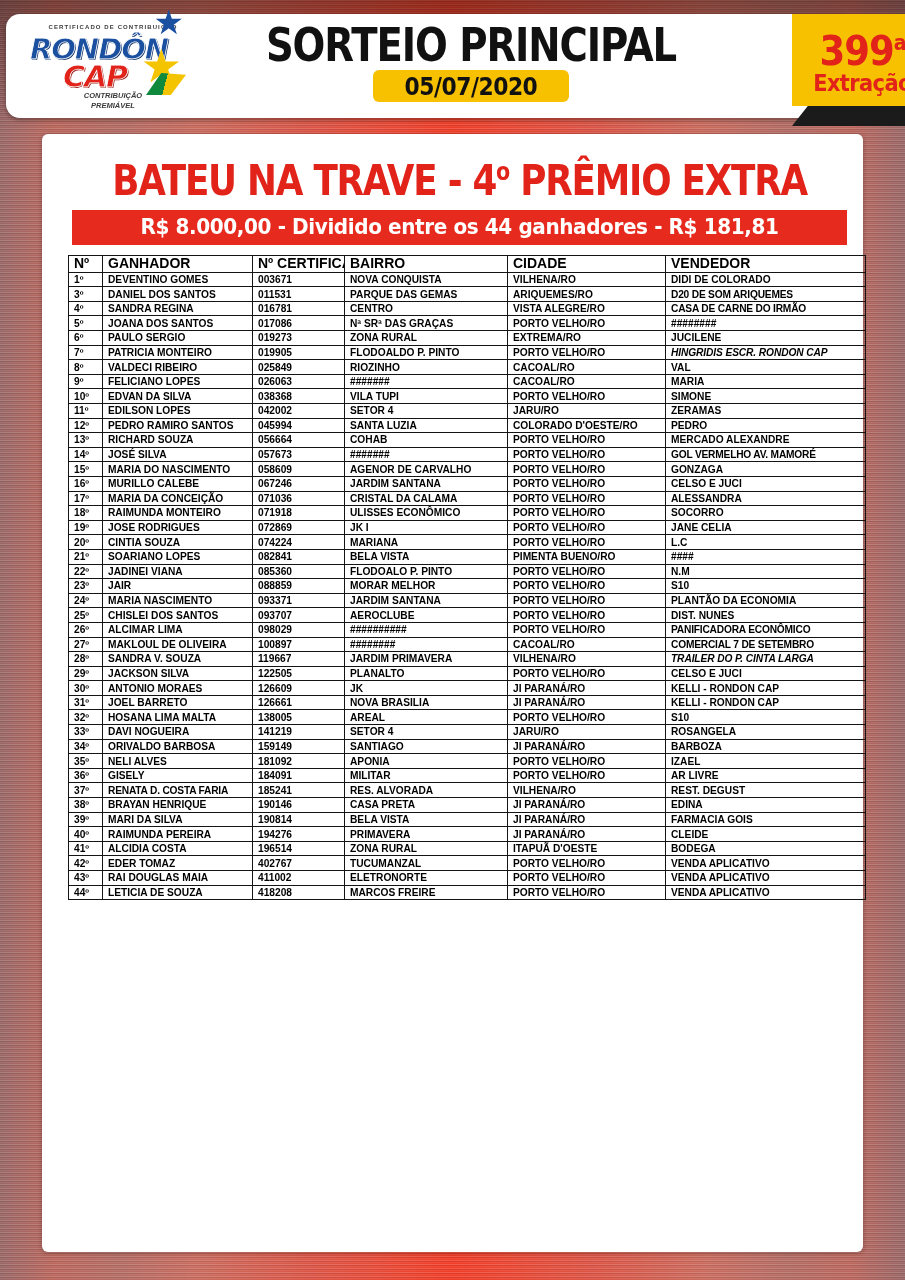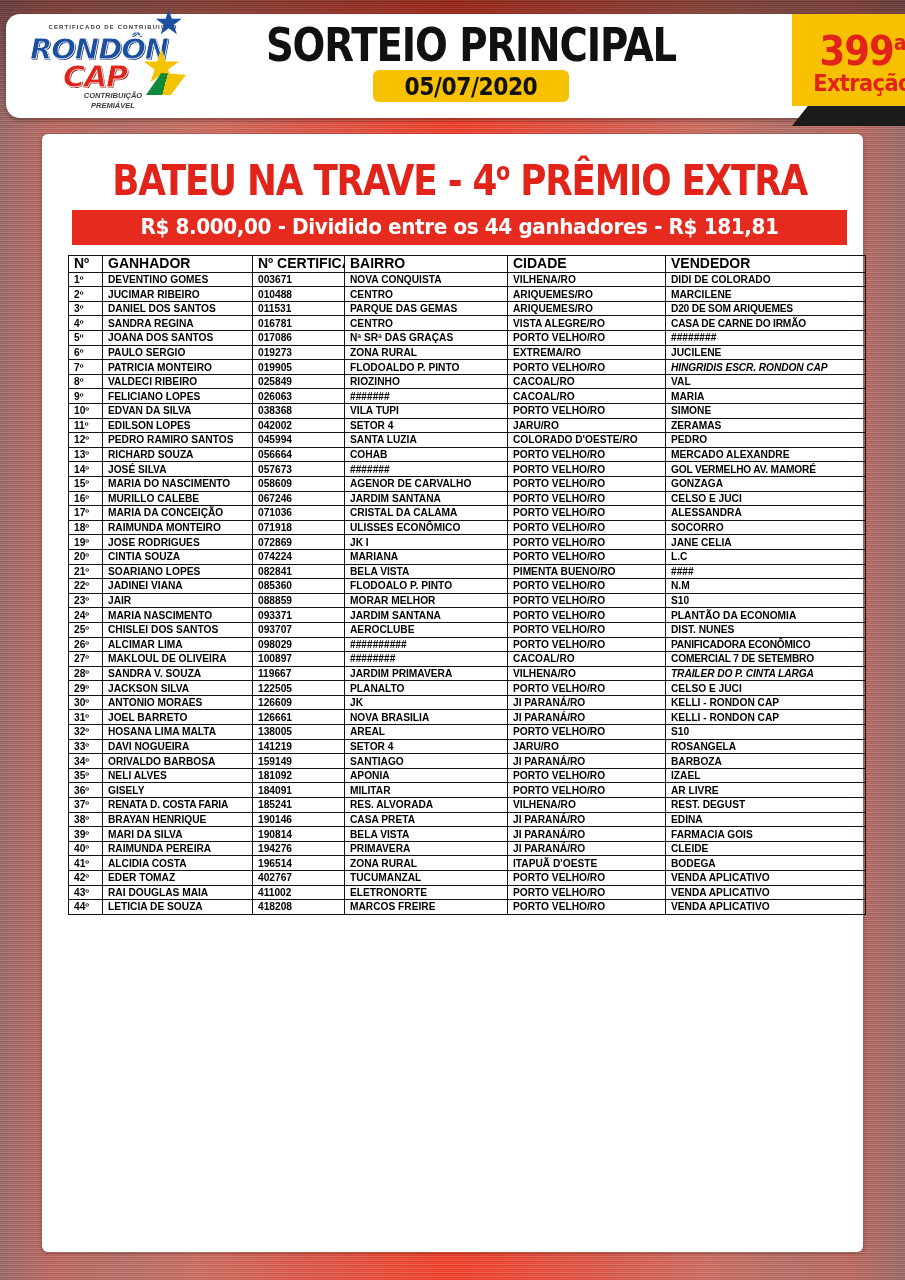--- a/index.html
+++ b/index.html
@@ -402,28 +402,20 @@
     <tbody id="brow">
         <tr>
           <td class="c-pos">1º</td>
           <td class="c-name">DEVENTINO GOMES</td>
           <td class="c-cert">003671</td>
           <td class="c-bairro">NOVA CONQUISTA</td>
           <td class="c-city">VILHENA/RO</td>
           <td class="c-seller">DIDI DE COLORADO</td>
         </tr>
         <tr>
-          <td class="c-pos">2º</td>
-          <td class="c-name">JUCIMAR RIBEIRO</td>
-          <td class="c-cert">010488</td>
-          <td class="c-bairro">CENTRO</td>
-          <td class="c-city">ARIQUEMES/RO</td>
-          <td class="c-seller">MARCILENE</td>
-        </tr>
-        <tr>
           <td class="c-pos">3º</td>
           <td class="c-name">DANIEL DOS SANTOS</td>
           <td class="c-cert">011531</td>
           <td class="c-bairro">PARQUE DAS GEMAS</td>
           <td class="c-city">ARIQUEMES/RO</td>
           <td class="c-seller shrink2">D20 DE SOM ARIQUEMES</td>
         </tr>
         <tr>
           <td class="c-pos">4º</td>
           <td class="c-name">SANDRA REGINA</td>

